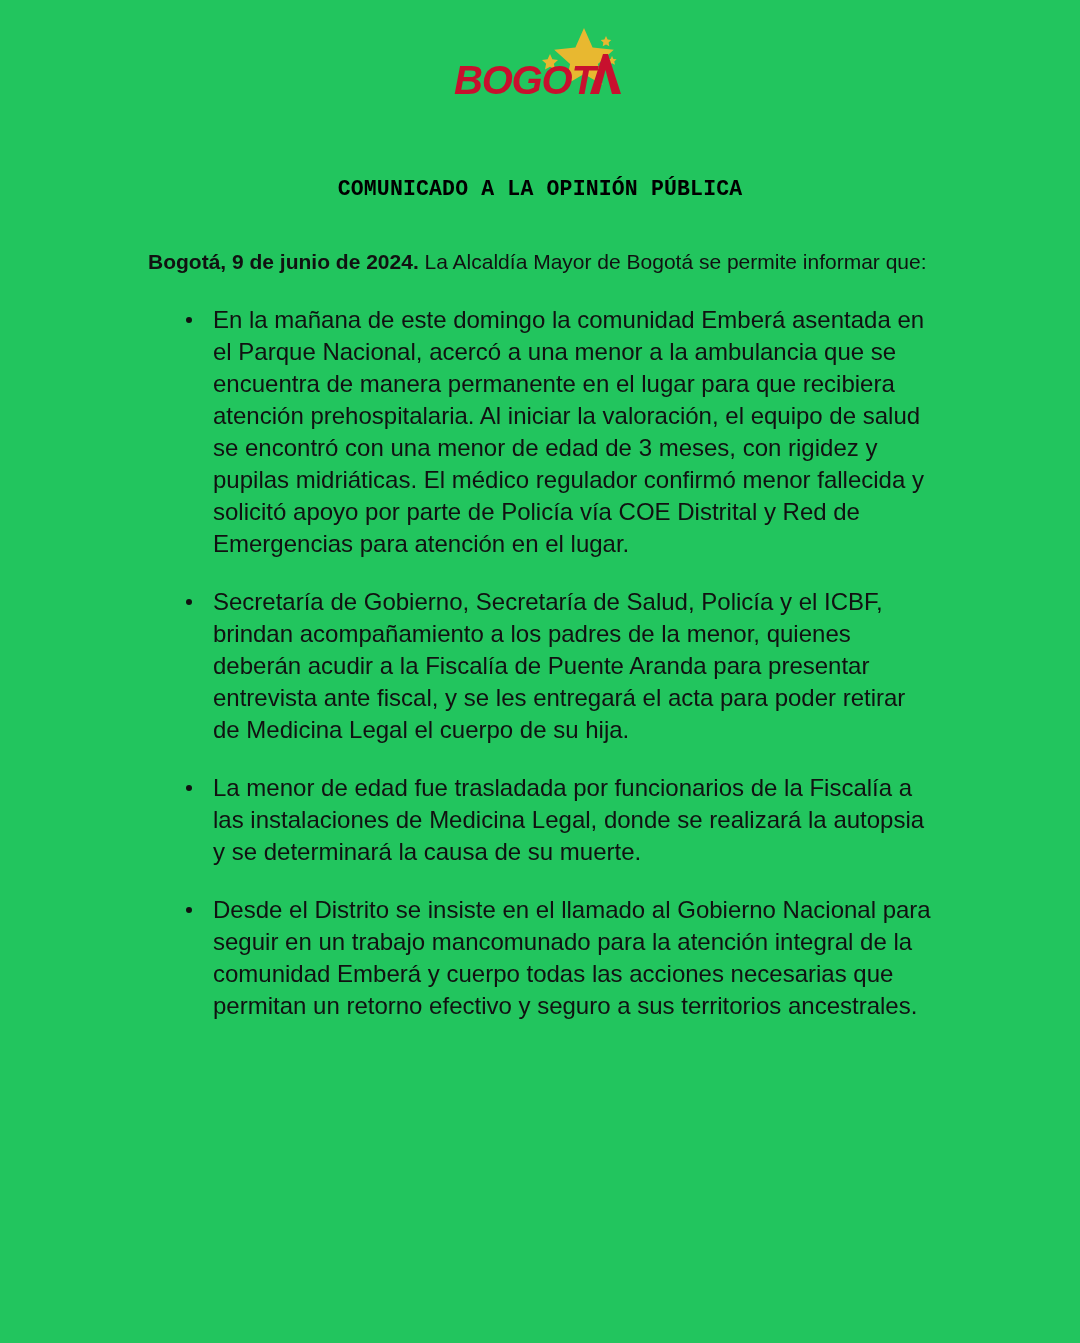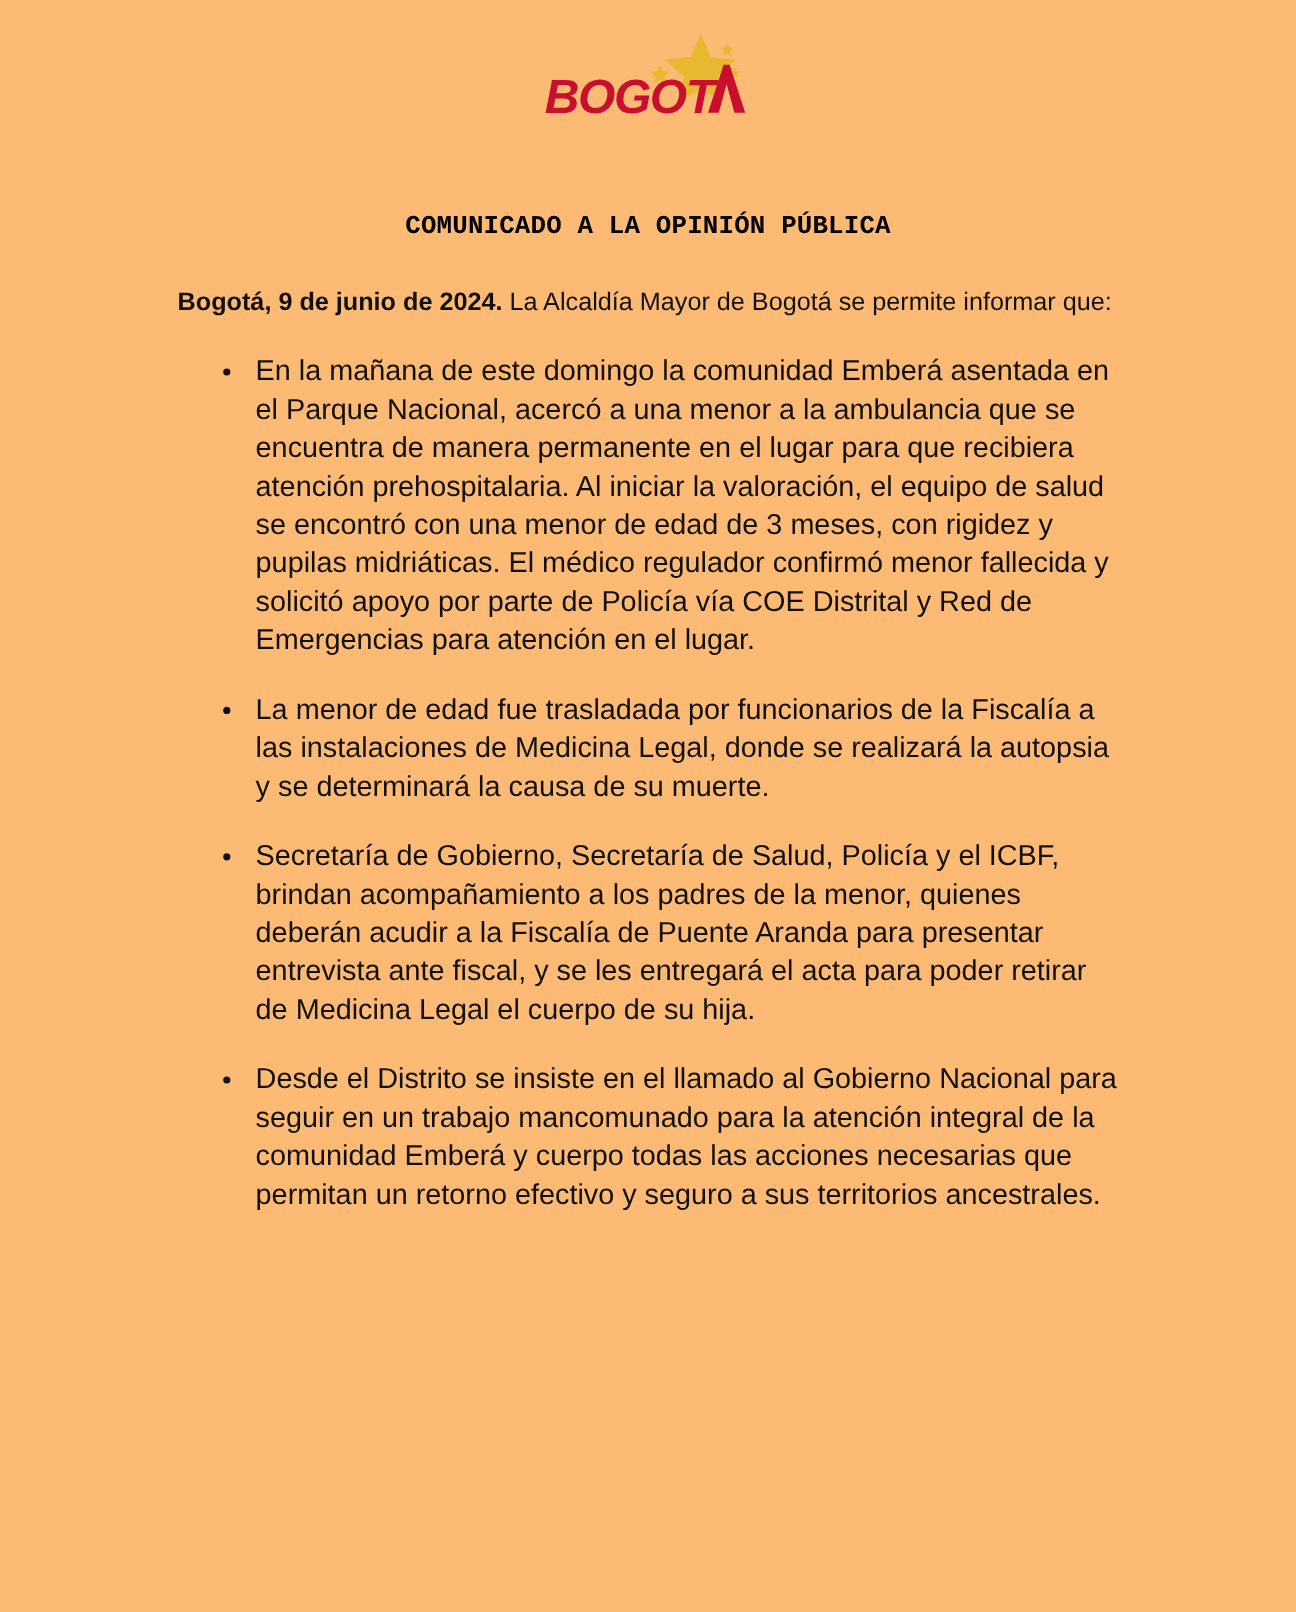--- a/index.html
+++ b/index.html
@@ -13,21 +13,21 @@
     height: 1343px;
     font-family: "Liberation Sans", sans-serif;
     color: #000000;
     overflow: hidden;
     position: relative;
   }
 
   .page {
     width: 1080px;
     height: 1343px;
-    background: #fdba74;
+    background: #22c55e;
     box-sizing: border-box;
     position: relative;
   }
 
   
   .header {
     width: 100%;
     padding-top: 18px;
     display: flex;
     justify-content: center;
@@ -53,21 +53,21 @@
     color: #000000;
     margin-top: 73px;
     line-height: 1.2;
     font-family: Liberation Mono, monospace;
   }
 
   
   .body-wrap {
     padding-left: 148px;
     padding-right: 148px;
-    margin-top: 33px;
+    margin-top: 43px;
   }
 
   .intro {
     font-size: 21px;
     line-height: 32px;
     color: #111111;
     margin: 0;
     text-align: left;
   }
   .intro .lead {
@@ -134,25 +134,25 @@
       <span class="lead">Bogotá, 9 de junio de 2024.</span><span> La Alcaldía Mayor de Bogotá se permite informar que:</span>
     </p>
 
     <ul class="bullets">
       <li class="bullet-item">
         <span class="bullet-dot"></span>
         <span class="bullet-text">En la mañana de este domingo la comunidad Emberá asentada en el Parque Nacional, acercó a una menor a la ambulancia que se encuentra de manera permanente en el lugar para que recibiera atención prehospitalaria. Al iniciar la valoración, el equipo de salud se encontró con una menor de edad de 3 meses, con rigidez y pupilas midriáticas. El médico regulador confirmó menor fallecida y solicitó apoyo por parte de Policía vía COE Distrital y Red de Emergencias para atención en el lugar.</span>
       </li>
       <li class="bullet-item">
         <span class="bullet-dot"></span>
-        <span class="bullet-text">La menor de edad fue trasladada por funcionarios de la Fiscalía a las instalaciones de Medicina Legal, donde se realizará la autopsia y se determinará la causa de su muerte.</span>
+        <span class="bullet-text">Secretaría de Gobierno, Secretaría de Salud, Policía y el ICBF, brindan acompañamiento a los padres de la menor, quienes deberán acudir a la Fiscalía de Puente Aranda para presentar entrevista ante fiscal, y se les entregará el acta para poder retirar de Medicina Legal el cuerpo de su hija.</span>
       </li>
       <li class="bullet-item">
         <span class="bullet-dot"></span>
-        <span class="bullet-text">Secretaría de Gobierno, Secretaría de Salud, Policía y el ICBF, brindan acompañamiento a los padres de la menor, quienes deberán acudir a la Fiscalía de Puente Aranda para presentar entrevista ante fiscal, y se les entregará el acta para poder retirar de Medicina Legal el cuerpo de su hija.</span>
+        <span class="bullet-text">La menor de edad fue trasladada por funcionarios de la Fiscalía a las instalaciones de Medicina Legal, donde se realizará la autopsia y se determinará la causa de su muerte.</span>
       </li>
       <li class="bullet-item">
         <span class="bullet-dot"></span>
         <span class="bullet-text">Desde el Distrito se insiste en el llamado al Gobierno Nacional para seguir en un trabajo mancomunado para la atención integral de la comunidad Emberá y cuerpo todas las acciones necesarias que permitan un retorno efectivo y seguro a sus territorios ancestrales.</span>
       </li>
     </ul>
 
   </div>
 </div>
 

